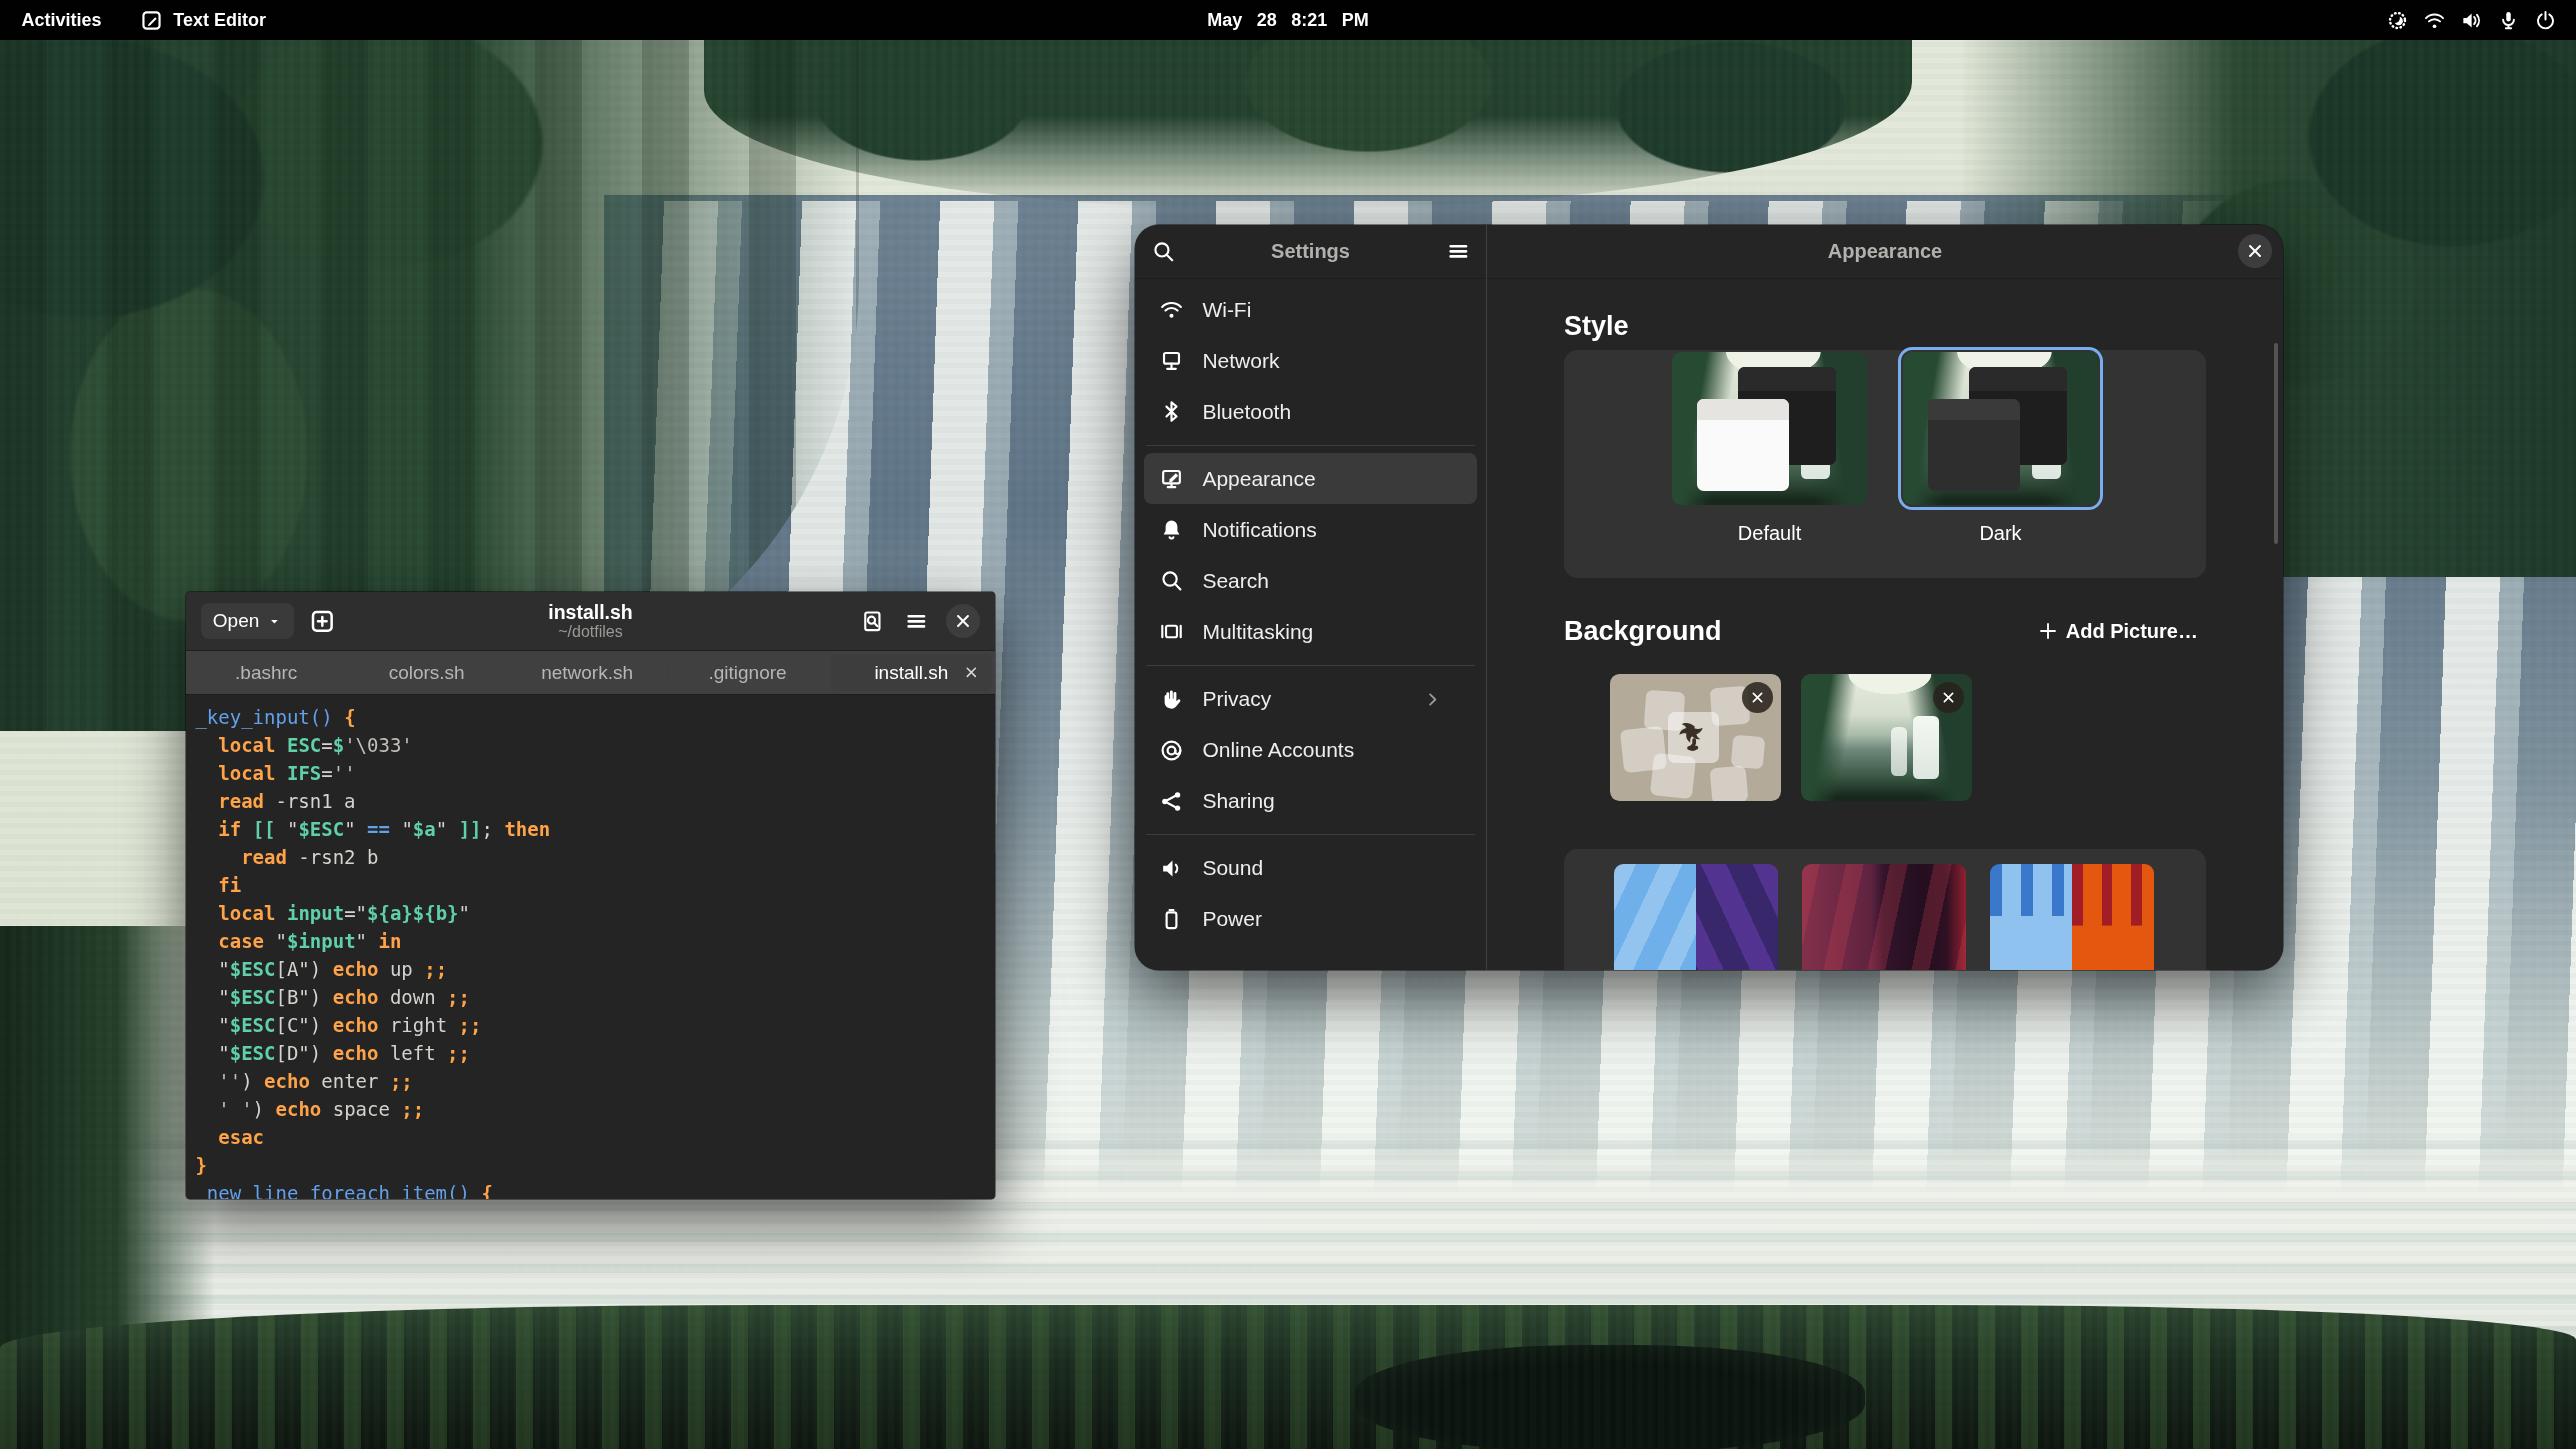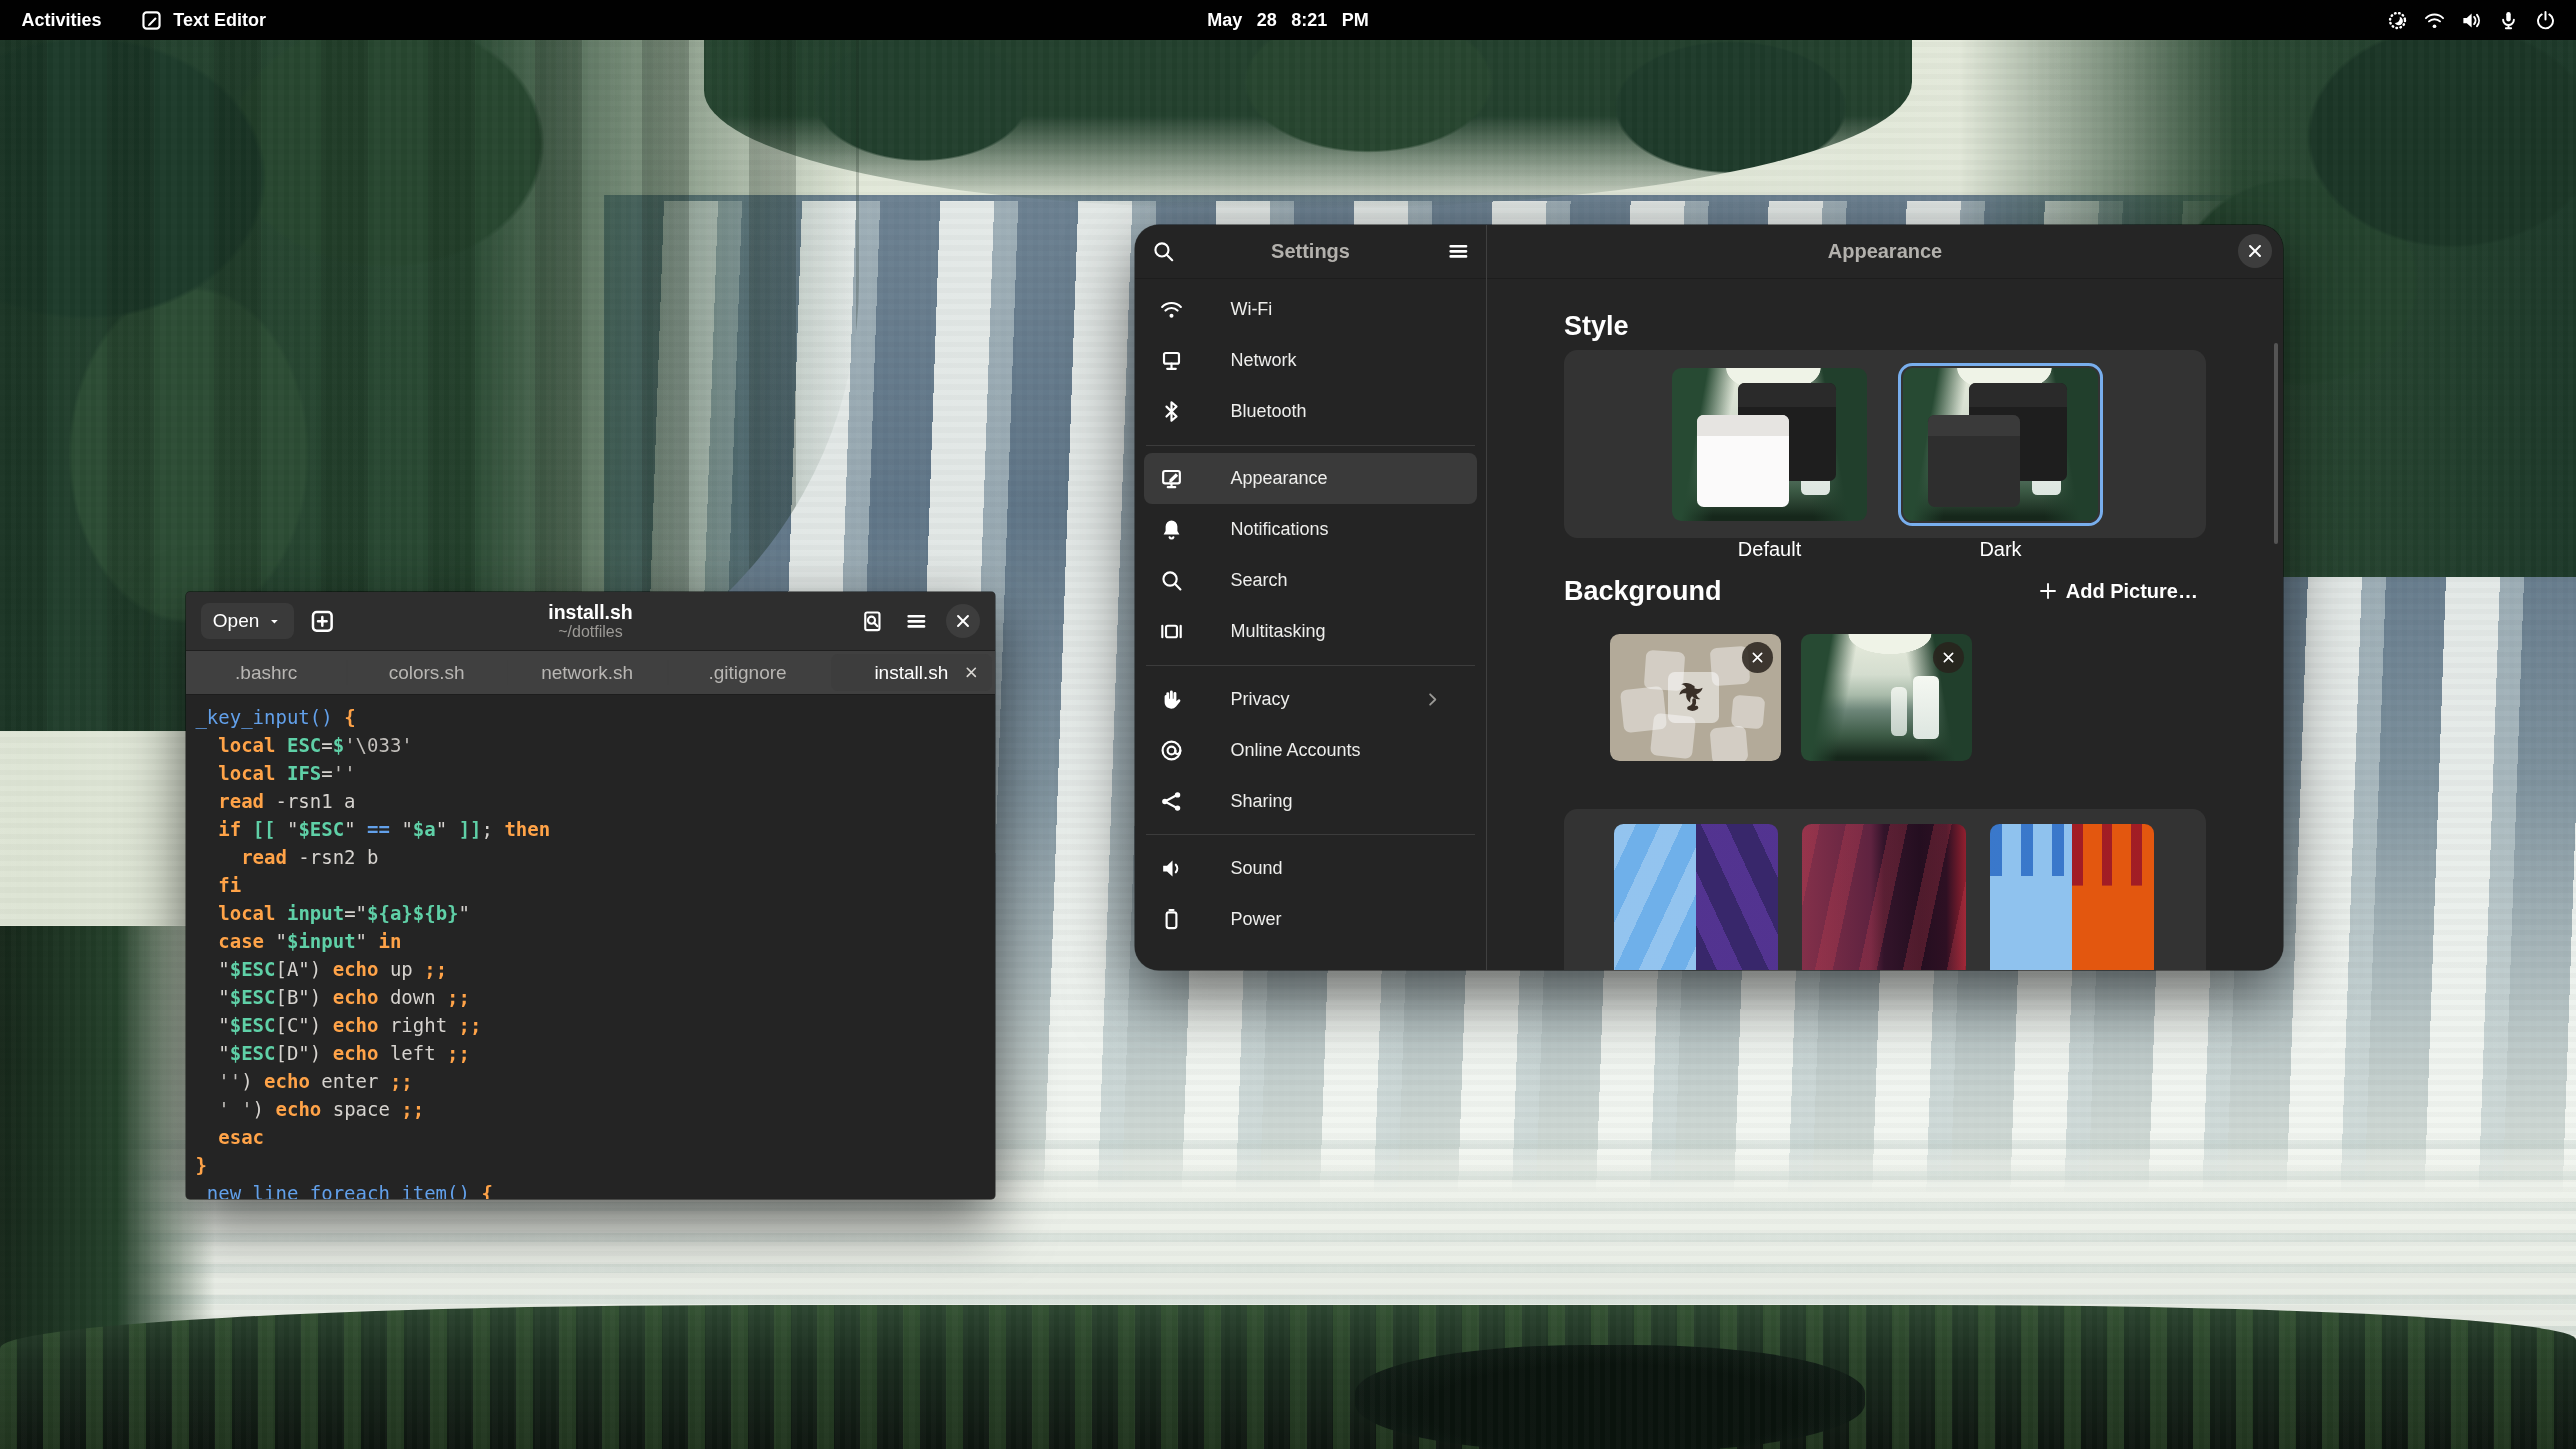--- a/index.html
+++ b/index.html
@@ -98,34 +98,34 @@
   .tok-br{color:var(--c-br);font-weight:bold;}
   .tok-sc{color:var(--c-sc);font-weight:bold;}
 
   
   .settings{position:absolute;left:1135px;top:225px;width:1148px;height:745px;border-radius:24px;
     background:#252525;box-shadow:0 24px 67px rgba(0,0,0,.6),0 0 0 0.7px rgba(0,0,0,.55);z-index:9;overflow:hidden;display:flex;}
   .sidebar{width:352px;background:#242424;border-right:1.3px solid #404040;display:flex;flex-direction:column;}
   .sb-header{height:54px;display:flex;align-items:center;padding:0 13.4px;border-bottom:0.7px solid #1d1d1d;flex:none;}
   .sb-header h1{flex:1;text-align:center;font-size:20px;font-weight:700;color:#b3b1ad;}
   .sb-list{flex:1;overflow:hidden;padding-top:5.4px;}
-  .sb-row{height:51px;margin:0 9.4px;display:flex;align-items:center;padding:0 16px;border-radius:8px;color:#eeeeec;font-size:18px;gap:28px;}
+  .sb-row{height:51px;margin:0 9.4px;display:flex;align-items:center;padding:0 16px;border-radius:8px;color:#eeeeec;font-size:21px;}
   .sb-row.selected{background:#3a3a3a;}
   .sb-row .icon{width:23px;height:23px;margin-right:19px;color:#fff;flex:none;}
   .sb-row .chev{width:19px;height:19px;margin-left:auto;color:#9a9996;}
   .sb-sep{height:1.3px;background:#3c3c3c;margin:7.4px 10.7px;}
 
   .content{flex:1;display:flex;flex-direction:column;position:relative;background:#252525;}
   .ct-header{height:54px;flex:none;display:flex;align-items:center;justify-content:center;border-bottom:0.7px solid #1d1d1d;position:relative;}
   .ct-header h1{font-size:20px;font-weight:700;color:#b3b1ad;}
   .ct-close{position:absolute;right:10.7px;top:8.7px;}
   .ct-body{flex:1;padding:0 77px;overflow:hidden;position:relative;}
   .h2{font-size:27px;font-weight:700;color:#fff;line-height:24px;}
   .style-heading{margin-top:35px;}
-  .style-card{margin-top:12px;height:188px;background:#333333;border-radius:13.4px;display:flex;justify-content:center;gap:36px;padding-top:18px;}
+  .style-card{margin-top:12px;height:228px;background:#333333;border-radius:13.4px;display:flex;justify-content:center;gap:36px;padding-top:2px;}
   .style-option{text-align:center;}
   .style-preview{width:195px;height:153px;border-radius:9.4px;position:relative;overflow:hidden;}
   .style-preview.selected{outline:3.4px solid var(--accent);outline-offset:2.7px;}
   .style-label{margin-top:17.4px;font-size:20px;color:#fff;}
   .pv-win-back{position:absolute;right:16%;top:10%;width:50%;height:64%;background:#1e1e1e;border-radius:6.7px;}
   .pv-win-back:before{content:"";position:absolute;left:0;top:0;right:0;height:24%;background:#2a2a2a;border-radius:6.7px 6.7px 0 0;}
   .pv-win-front{position:absolute;left:13%;bottom:9%;width:47%;height:60%;border-radius:6.7px;}
   .pv-win-front.light{background:#fbfafa;}
   .pv-win-front.light:before{content:"";position:absolute;left:0;top:0;right:0;height:22%;background:#e6e4e1;border-radius:6.7px 6.7px 0 0;}
   .pv-win-front.dark{background:#2e2e2e;}

